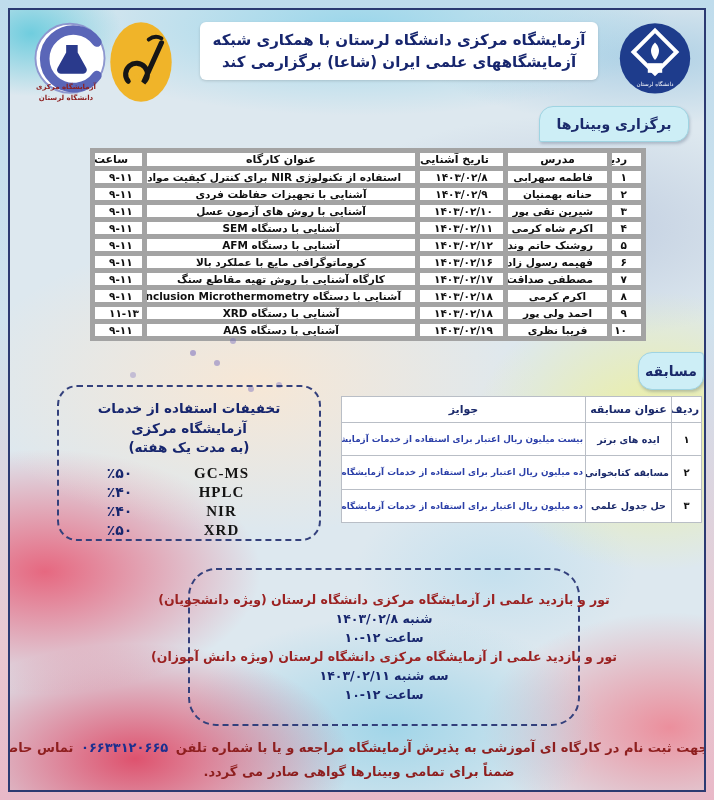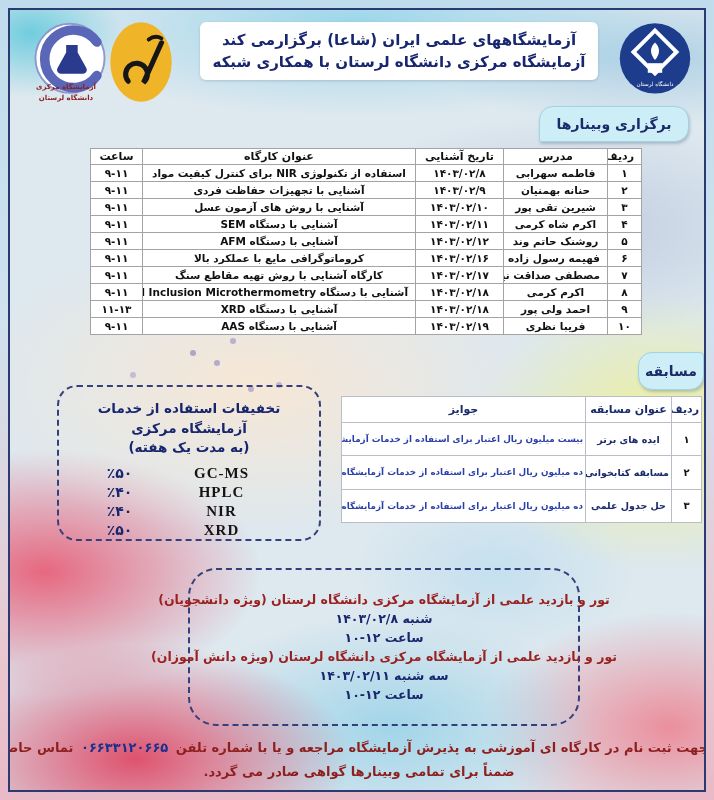--- a/index.html
+++ b/index.html
@@ -45,23 +45,23 @@
   .banner { background:#cdeef6; color:#1b2a6b; font-weight:bold; font-size:14px;
       display:flex; align-items:center; justify-content:center;
       border:1px solid #9fd4e2; border-radius:14px 14px 14px 2px;
       box-shadow:1px 2px 3px rgba(40,60,90,.25); }
   .banner-webinars { left:529px; top:96px; width:150px; height:36px; }
   .banner-contest  { left:628px; top:342px; width:66px; height:38px; border-radius:14px 4px 14px 14px; }
 
   
   .wtable { left:80px; top:138px; width:551px; height:187px; border-collapse:collapse;
       table-layout:fixed; background:#ffffff; }
-  .wtable th, .wtable td { border:1px solid #a3a3a3; color:#101010; font-weight:bold;
+  .wtable th, .wtable td { border:5px solid #a3a3a3; color:#101010; font-weight:bold;
       font-size:10.5px; text-align:center; white-space:nowrap; overflow:hidden;
-      height:16px; padding:0 7px; }
+      height:16px; padding:0 14px; }
   .wtable th { font-size:11px; }
   .col-no{width:34px;} .col-ins{width:104px;} .col-date{width:88px;}
   .col-title{width:273px;} .col-time{width:52px;}
   .num { direction:ltr; unicode-bidi:embed; }
 
   
   .ctable { left:331px; top:386px; width:361px; height:127px; border-collapse:collapse;
       table-layout:fixed; background:#ffffff; }
   .ctable th, .ctable td { border:1px solid #b9bec6; text-align:center; white-space:nowrap;
       overflow:hidden; padding:0 2px; }
@@ -120,22 +120,22 @@
     </div>
 
     <svg class="abs shaa-logo" viewBox="0 0 100 130">
       <ellipse cx="50" cy="65" rx="48" ry="62" fill="#f0b429"></ellipse>
       <path d="M30 95 a17 17 0 1 1 24 2 l28 -62" fill="none" stroke="#161616" stroke-width="8" stroke-linecap="round"></path>
       <path d="M62 30 q10 -8 20 -2" fill="none" stroke="#161616" stroke-width="6" stroke-linecap="round"></path>
       <circle cx="44" cy="88" r="4" fill="#f0b429"></circle>
     </svg>
 
     <div class="abs title-box">
+      <div class="title-line">آزمایشگاه مرکزی دانشگاه لرستان با همکاری شبکه</div>
       <div class="title-line">آزمایشگاههای علمی ایران (شاعا) برگزارمی کند</div>
-      <div class="title-line">آزمایشگاه مرکزی دانشگاه لرستان با همکاری شبکه</div>
     </div>
 
     <svg class="abs univ-logo" viewBox="0 0 100 104">
       <circle cx="50" cy="50" r="44" fill="#1e3c8c"></circle>
       <rect x="31" y="23" width="38" height="38" fill="none" stroke="#ffffff" stroke-width="5" transform="rotate(45 50 42)"></rect>
       <path d="M50 30 q10 10 0 22 q-10 -12 0 -22 z" fill="#ffffff"></path>
       <rect x="41" y="56" width="18" height="12" fill="#ffffff"></rect>
       <text x="50" y="84" text-anchor="middle" font-size="7" fill="#ffffff" font-family="DejaVu Sans, sans-serif">دانشگاه لرستان</text>
     </svg>
 

